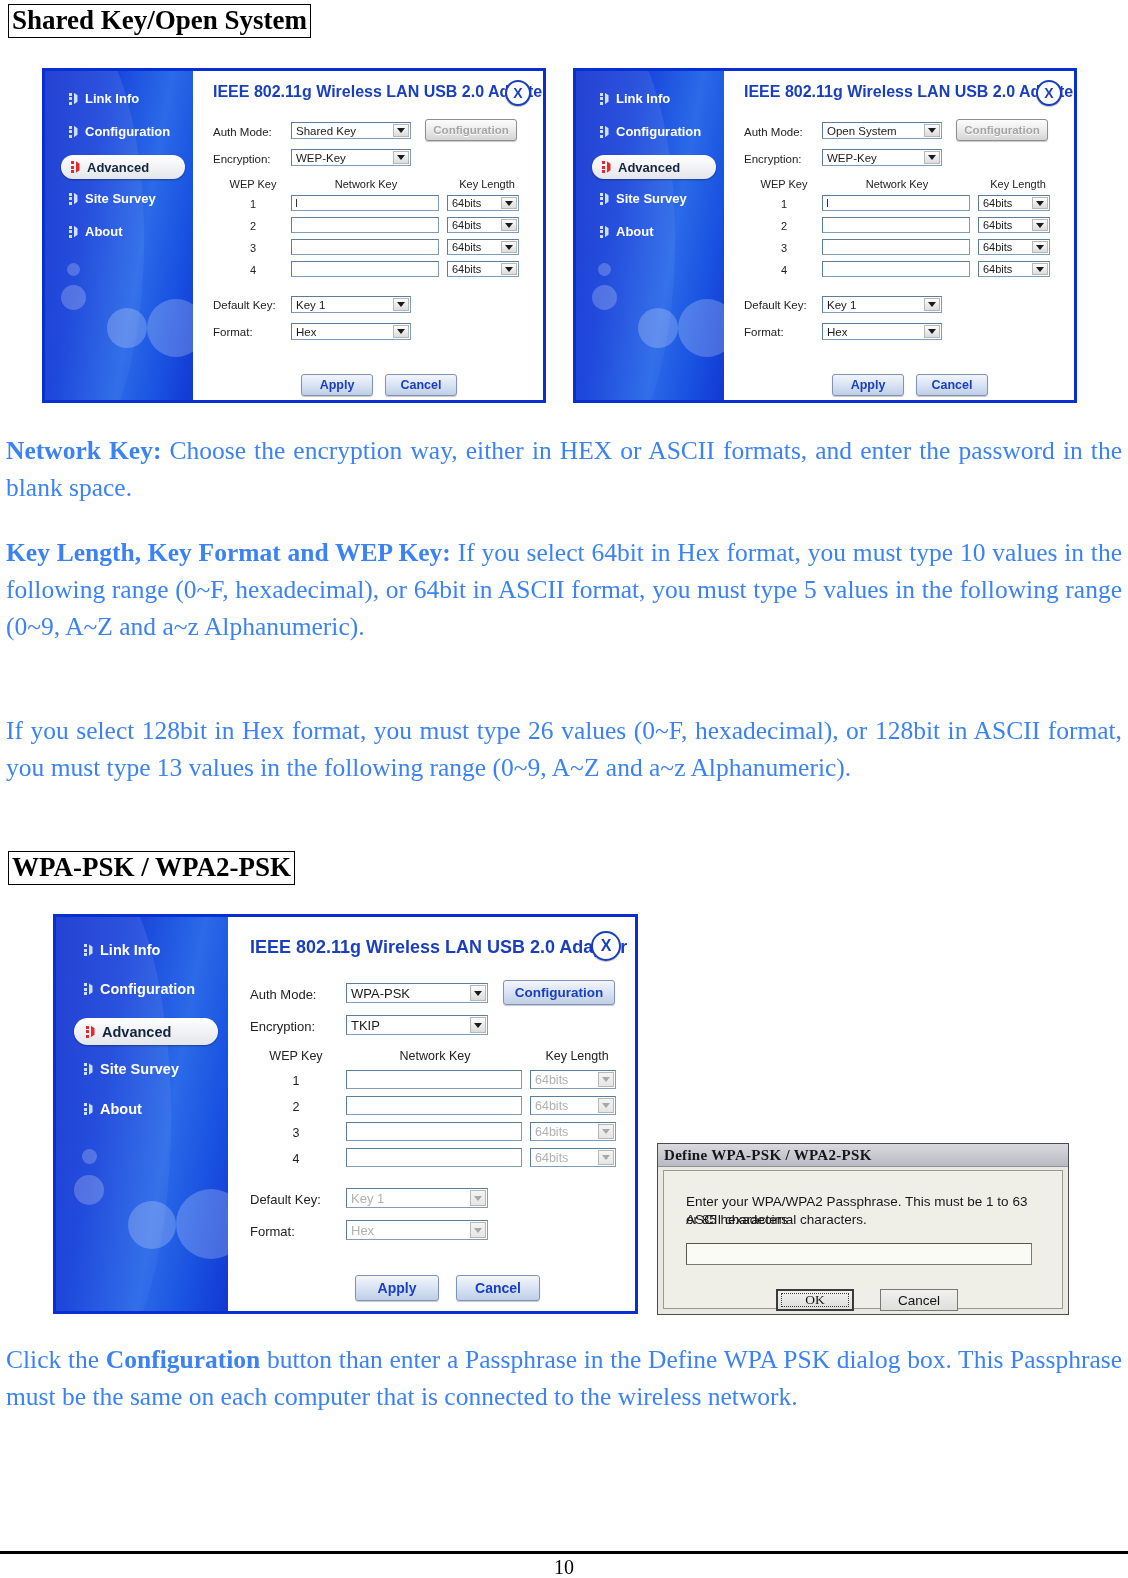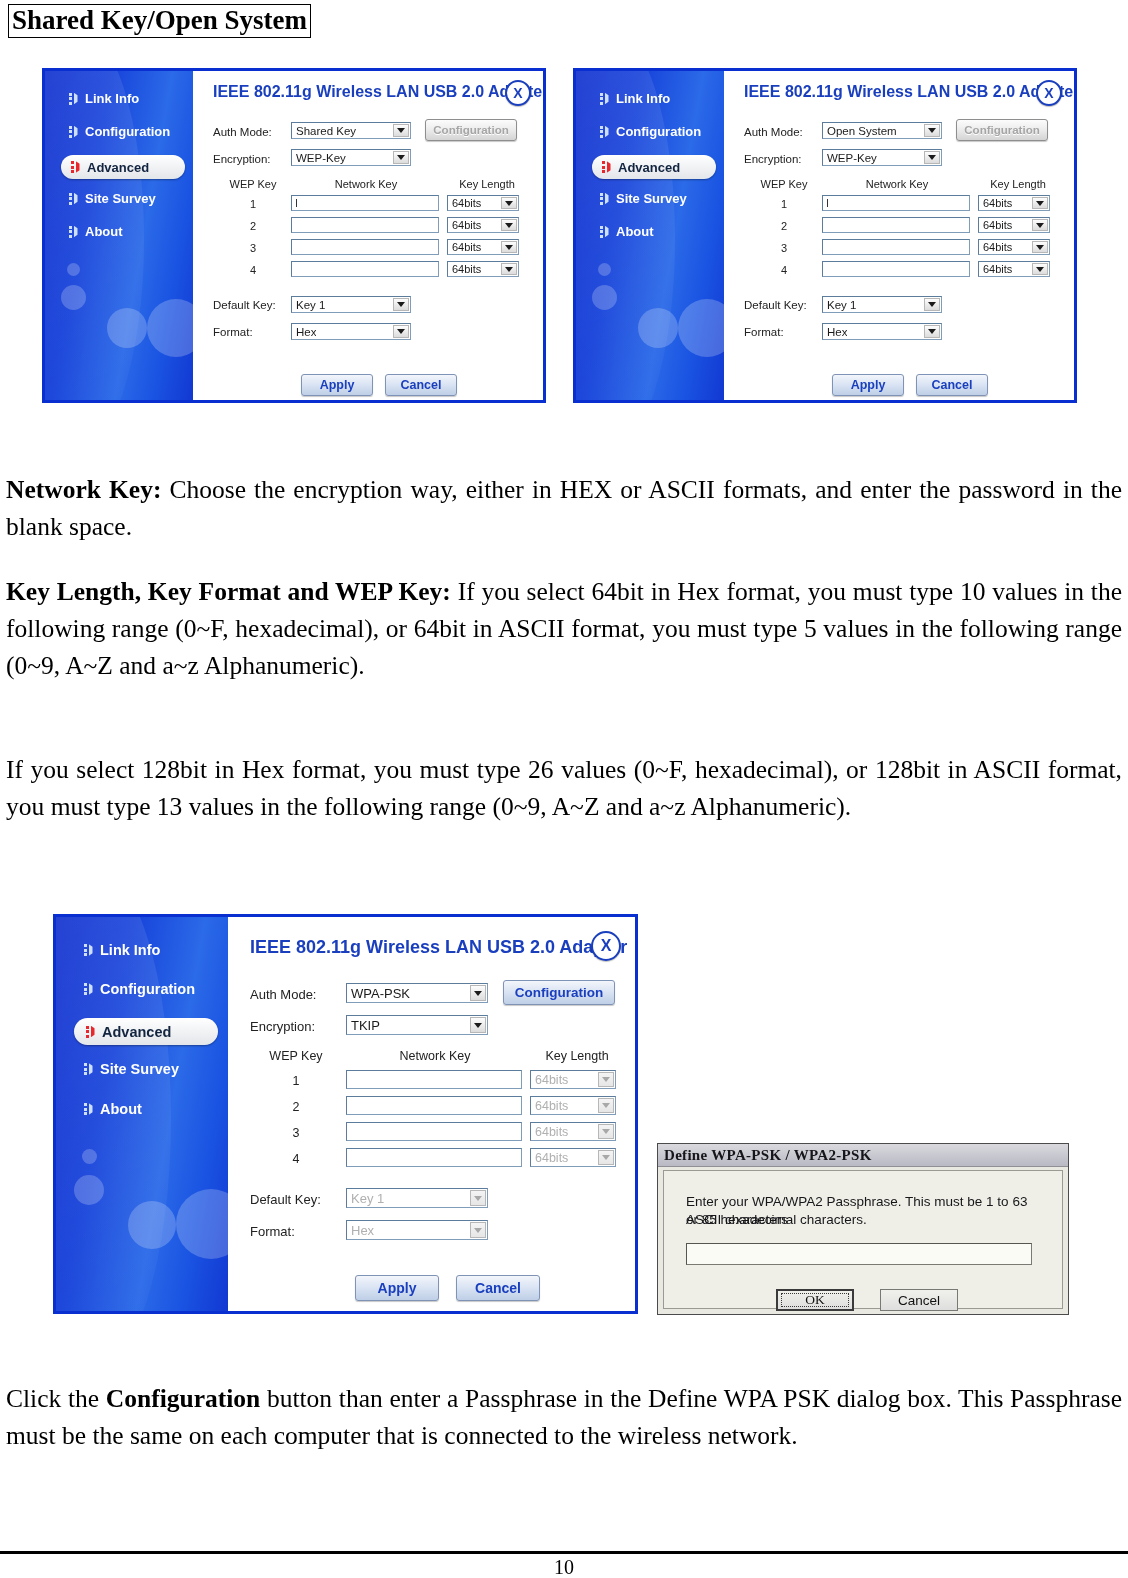--- a/index.html
+++ b/index.html
@@ -19,24 +19,23 @@
     line-height:1.05;
     padding:1px 3px 3px 3px;
     white-space:nowrap;
     color:#000;
   }
   .para{
     position:absolute;
     font-family:"Liberation Serif",serif;
     font-size:25.5px;
     line-height:37px;
-    color:#000000;
+    color:#3b82f6;
     text-align:justify;
     text-justify:inter-word;
-    margin-top:39px;
   }
   .para b{font-weight:bold;}
 
   
   .footer-rule{position:absolute;left:0;top:1551px;width:1128px;height:3px;background:#000;}
   .page-num{
     position:absolute;top:1556px;left:0;width:1128px;text-align:center;
     font-family:"Liberation Serif",serif;font-size:20px;color:#000;
   }
 
@@ -479,20 +478,21 @@
   </div>
 
   <div class="para" style="left:6px;top:534px;width:1116px;">
     <b>Key Length, Key Format and WEP Key:</b><span> If you select 64bit in Hex format, you must type 10 values in the following range (0~F, hexadecimal), or 64bit in ASCII format, you must type 5 values in the following range (0~9, A~Z and a~z Alphanumeric).</span>
   </div>
 
   <div class="para" style="left:6px;top:712px;width:1116px;">
     <span>If you select 128bit in Hex format, you must type 26 values (0~F, hexadecimal), or 128bit in ASCII format, you must type 13 values in the following range (0~9, A~Z and a~z Alphanumeric).</span>
   </div>
 
+  <div class="sect-head" style="left:8px;top:851px;">WPA-PSK / WPA2-PSK</div>
 
   <div class="uwin" style="left:53px;top:914px;width:585px;height:400px;">
     <div class="uwin-inner">
       <div class="usidebar" style="width:172px;">
         <div class="bub" style="left:26px;top:232px;width:15px;height:15px;"></div>
         <div class="bub" style="left:18px;top:258px;width:30px;height:30px;"></div>
         <div class="bub" style="left:72px;top:284px;width:48px;height:48px;"></div>
         <div class="bub" style="left:120px;top:272px;width:70px;height:70px;"></div>
 
         <div class="nav-item" style="left:28px;top:25px;font-size:14.5px;">

